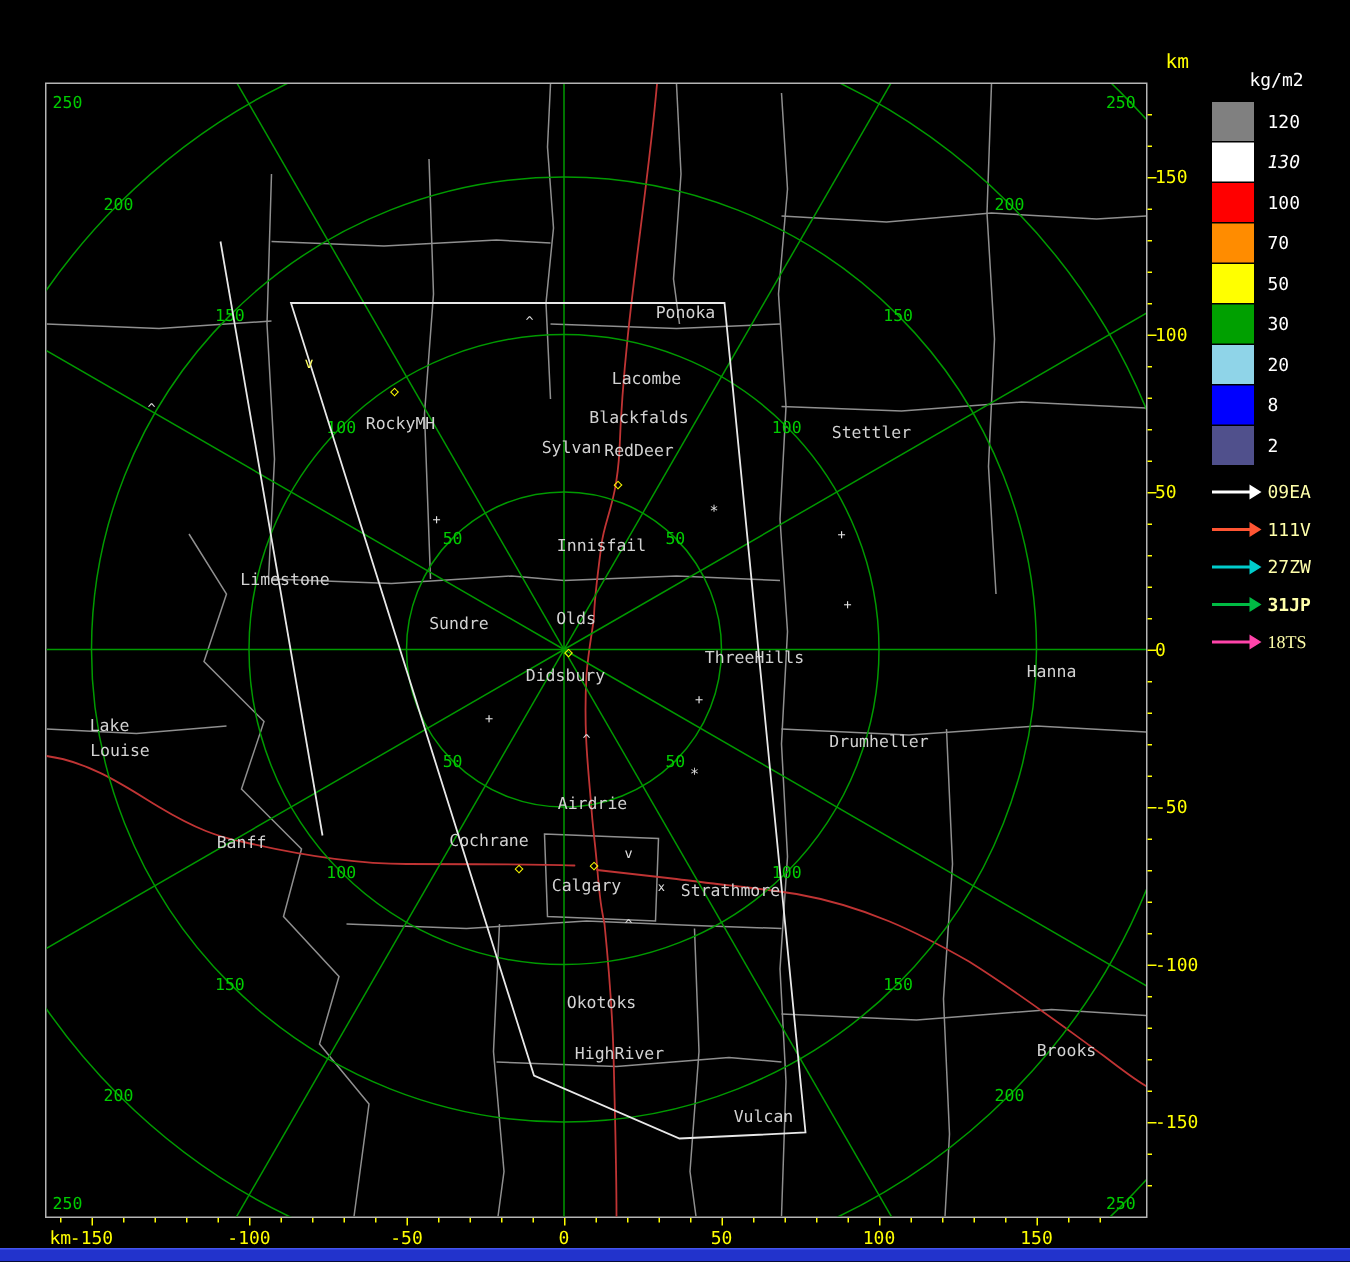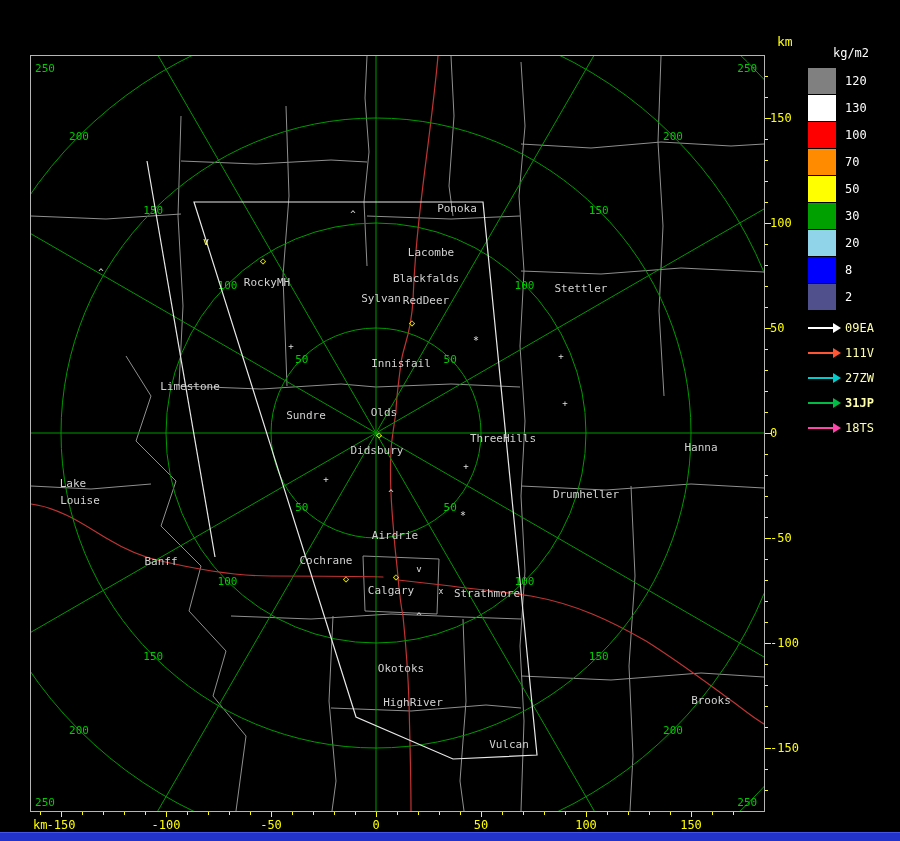--- a/index.html
+++ b/index.html
@@ -262,21 +262,21 @@
       <div class="xlab" style="left: 555px;">100</div>
       <div class="xlab" style="left: 660px;">150</div>
     </div>
   <div class="km-bottom">km</div>
 
   <div class="legend-unit">kg/m2</div>
   <div id="legend-scale">
       <div class="swatch" style="top: 0px; background: rgb(128, 128, 128);"></div>
       <div class="swlabel" style="top: 0px;">120</div>
       <div class="swatch" style="top: 27px; background: rgb(255, 255, 255);"></div>
-      <div class="swlabel" style="top: 27px;">130</div>
+      <div class="swlabel" style="top: 27px; font-style: italic;">130</div>
       <div class="swatch" style="top: 54px; background: rgb(255, 0, 0);"></div>
       <div class="swlabel" style="top: 54px;">100</div>
       <div class="swatch" style="top: 81px; background: rgb(255, 140, 0);"></div>
       <div class="swlabel" style="top: 81px;">70</div>
       <div class="swatch" style="top: 108px; background: rgb(255, 255, 0);"></div>
       <div class="swlabel" style="top: 108px;">50</div>
       <div class="swatch" style="top: 135px; background: rgb(0, 160, 0);"></div>
       <div class="swlabel" style="top: 135px;">30</div>
       <div class="swatch" style="top: 162px; background: rgb(143, 212, 232);"></div>
       <div class="swlabel" style="top: 162px;">20</div>
@@ -293,17 +293,17 @@
       <div class="sitehead" style="top: 32px; border-left-color: rgb(255, 85, 51);"></div>
       <div class="sitelabel" style="top: 25px;">111V</div>
       <div class="siteline" style="top: 61px; background: rgb(0, 204, 204);"></div>
       <div class="sitehead" style="top: 57px; border-left-color: rgb(0, 204, 204);"></div>
       <div class="sitelabel" style="top: 50px;">27ZW</div>
       <div class="siteline" style="top: 86px; background: rgb(0, 187, 68);"></div>
       <div class="sitehead" style="top: 82px; border-left-color: rgb(0, 187, 68);"></div>
       <div class="sitelabel" style="top: 75px; font-weight: bold;">31JP</div>
       <div class="siteline" style="top: 111px; background: rgb(255, 68, 170);"></div>
       <div class="sitehead" style="top: 107px; border-left-color: rgb(255, 68, 170);"></div>
-      <div class="sitelabel" style="top: 100px;">18TS</div>
+      <div class="sitelabel" style="top: 100px; font-family: Liberation Serif, serif;">18TS</div>
     </div>
 
   <div class="scrollbar"></div>
 </div>
 
 </body></html>

